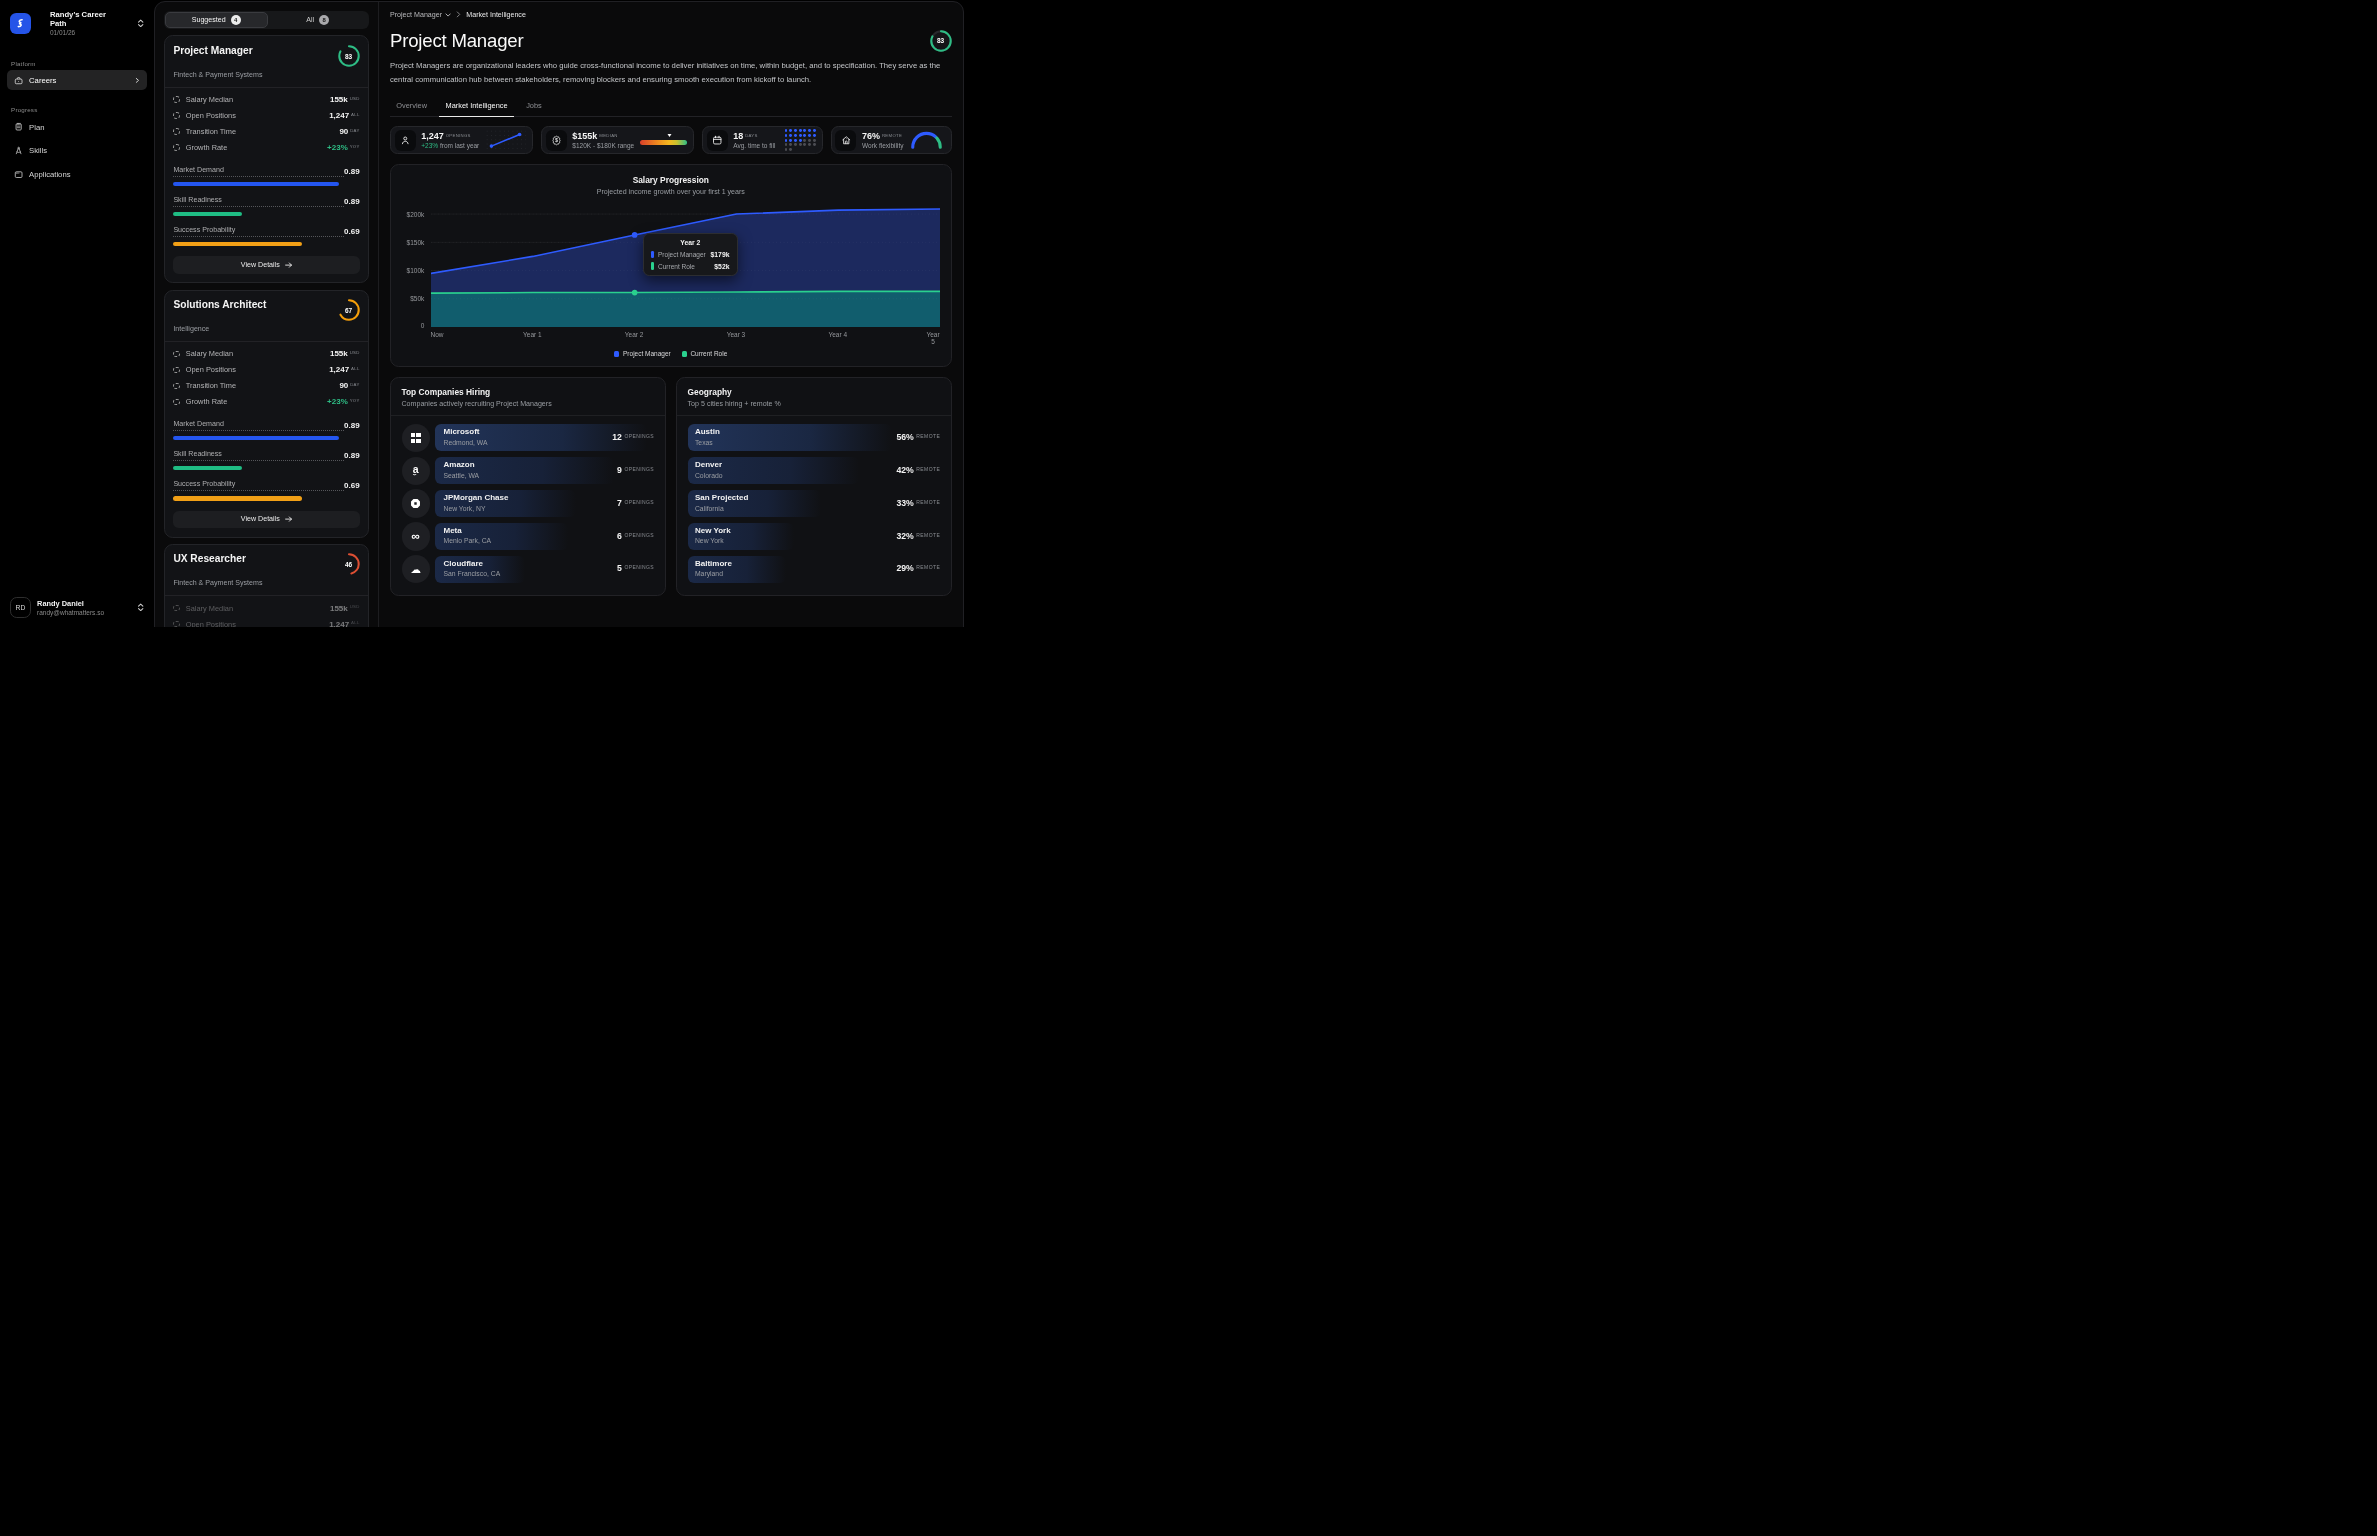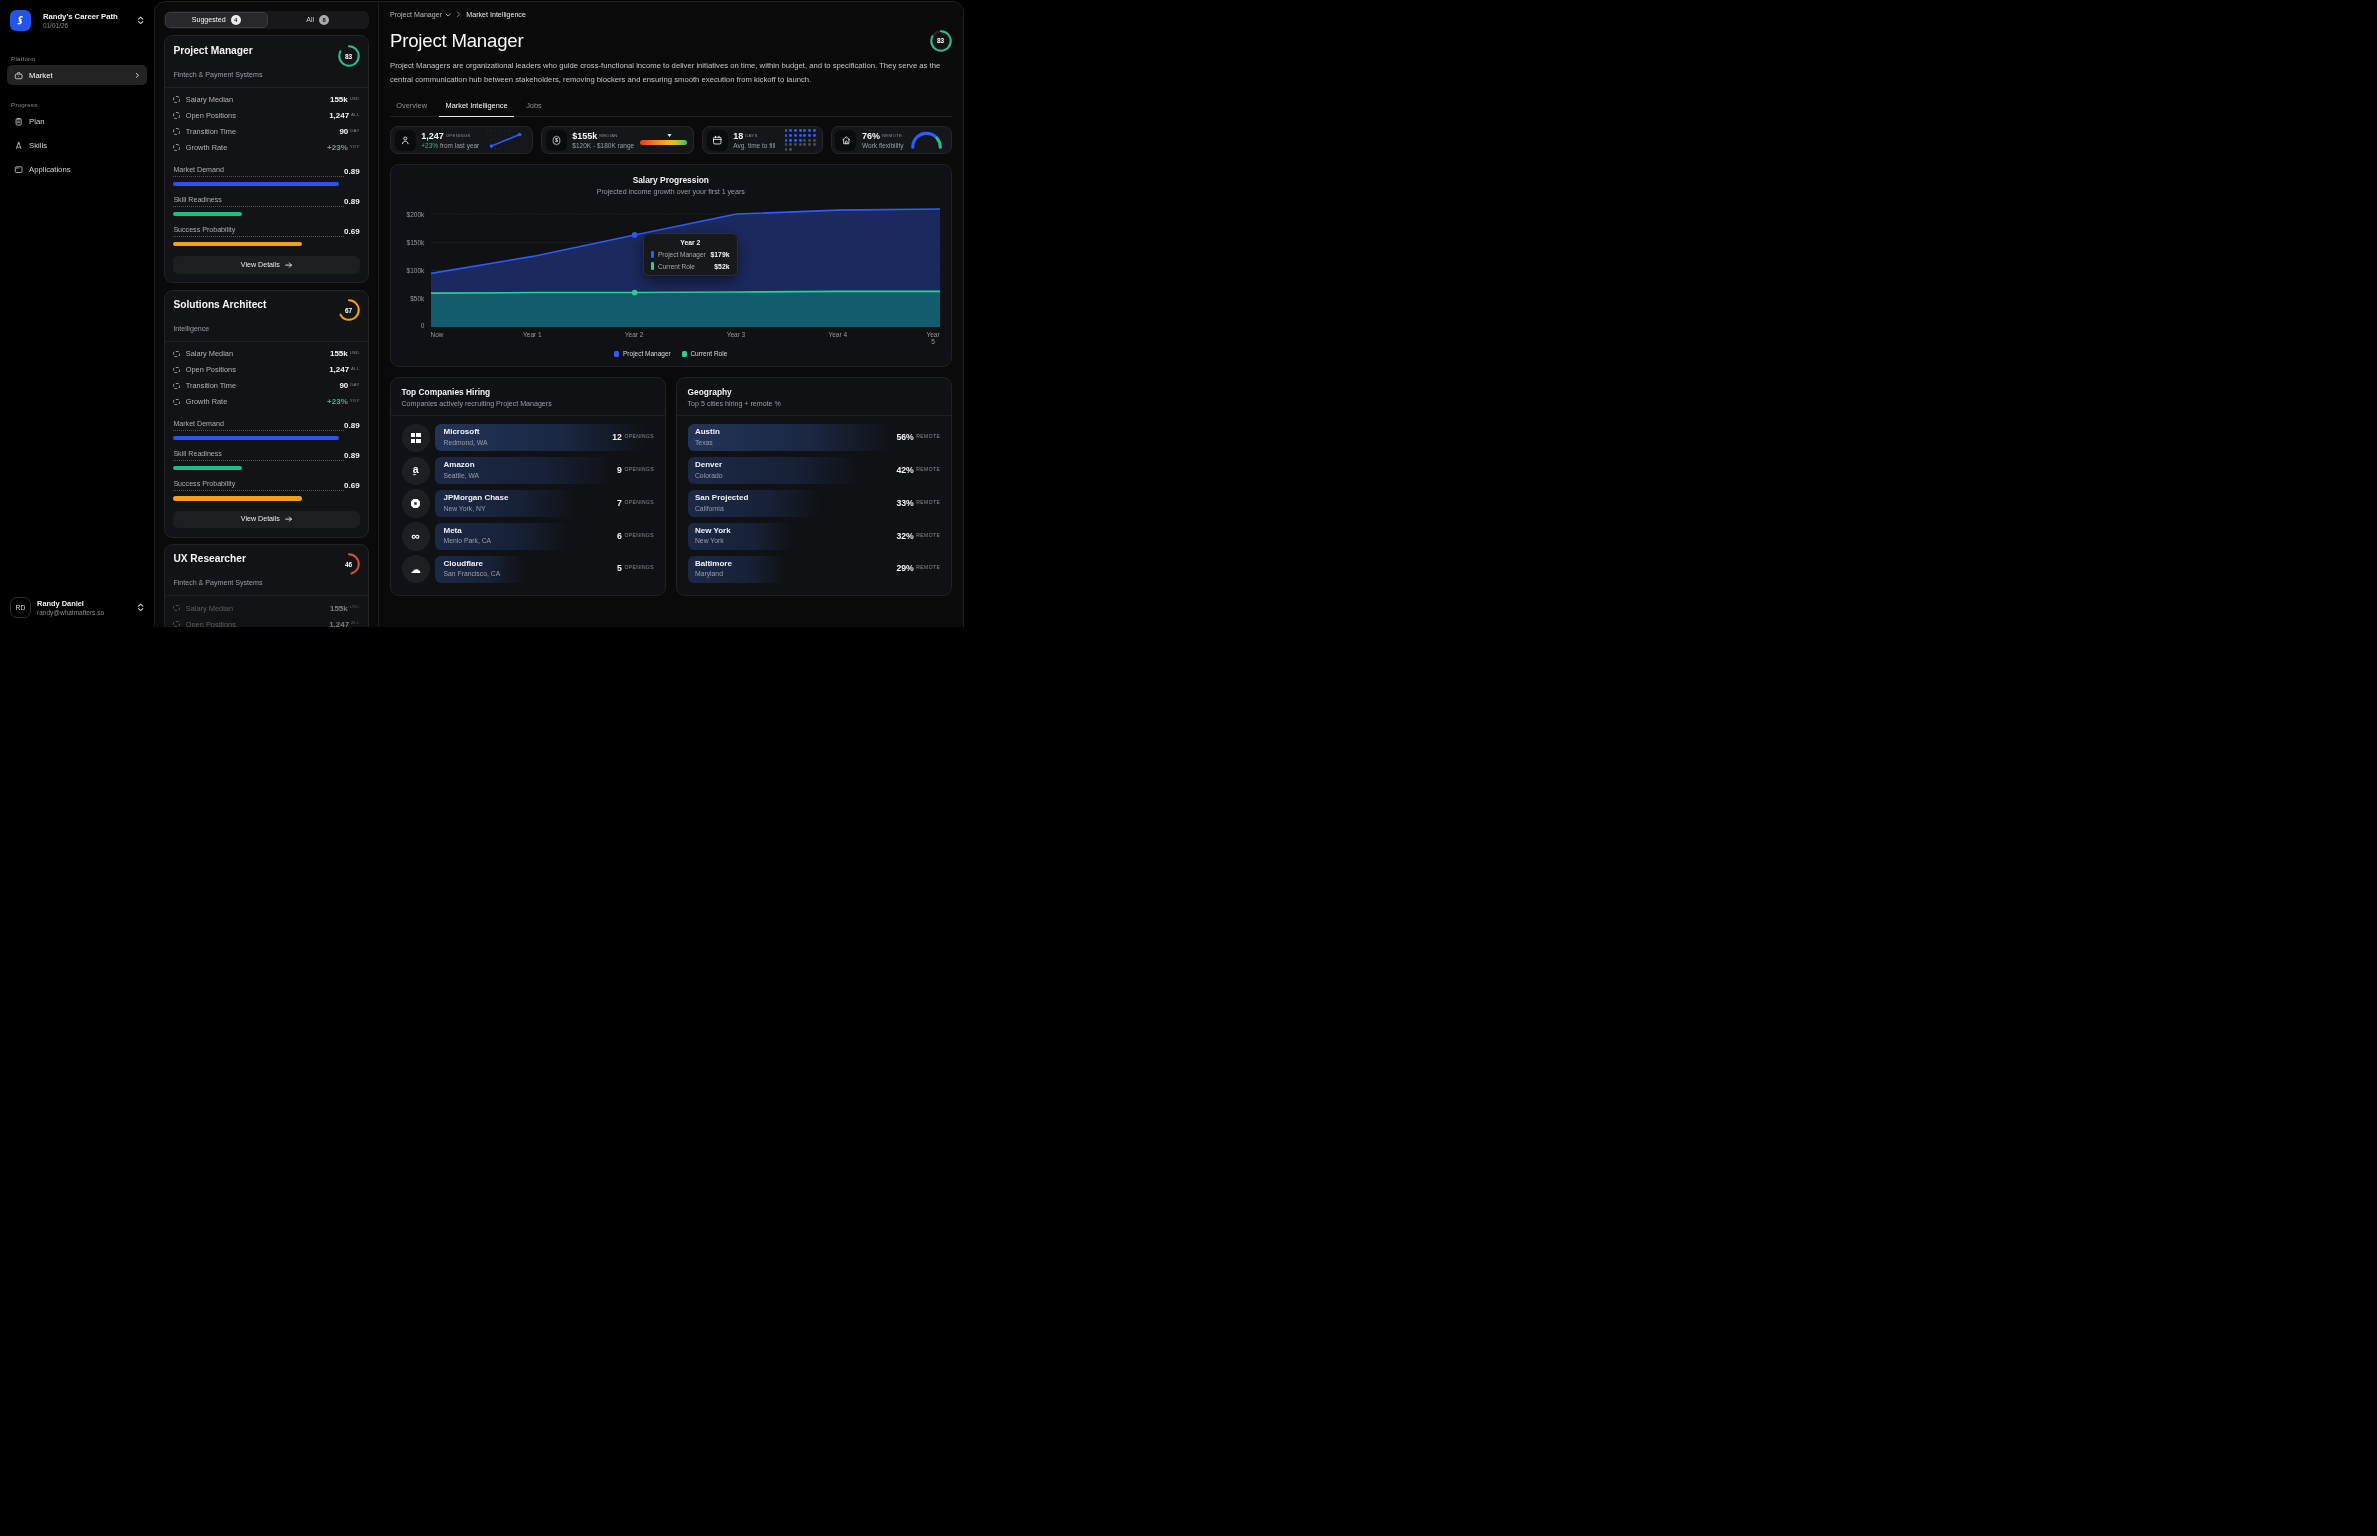--- a/index.html
+++ b/index.html
@@ -2,21 +2,21 @@
 <html style="font-size:10px"><head>
 <meta charset="utf-8">
 <style>
   * { margin:0; padding:0; box-sizing:border-box; }
   html,body { background:#000; }
   body { font-family:"Liberation Sans", sans-serif; color:#e8e8e8; }
   #screen { position:relative; width:971px; height:627px; background:#000; overflow:hidden; }
 
   
   #sidebar { position:absolute; left:0; top:0; width:154px; height:100%; background:#000; padding:10px 7.4px; }
-  .ws-row { display:flex; align-items:center; gap:12px; padding:0 2.5px; cursor:pointer; }
+  .ws-row { display:flex; align-items:center; gap:19px; padding:0 2.5px; cursor:pointer; }
   .ws-logo { width:21px; height:21px; border-radius:6.2px; background:#2554e8; display:flex; align-items:center; justify-content:center; flex:none; }
   .ws-meta { flex:1; min-width:0; }
   .ws-name { font-size:7.7px; font-weight:700; color:#f5f5f5; }
   .ws-date { font-size:6.5px; color:#8a8a8a; margin-top:1.2px; }
   .updown { color:#cfcfcf; flex:none; }
   .nav-label { font-size:6.2px; color:#8b8b8b; letter-spacing:0.2px; margin:0 3.7px; }
   .nav-label.platform { margin-top:23.5px; }
   .nav-label.progress { margin-top:16px; }
   .nav-item { display:flex; align-items:center; gap:6.2px; height:20px; padding:0 6.2px; border-radius:5px; margin-top:3.7px; color:#d6d6d6; font-size:7.7px; cursor:pointer; }
   .nav-item.active { background:#232324; color:#fff; }
@@ -155,21 +155,21 @@
         </svg>
     </div>
 
     <div class="nav-label platform">Platform</div>
     <div class="nav-item active">
       <svg width="9.3" height="9.3" viewBox="0 0 18 18">
           <rect x="2.5" y="6" width="13" height="9" rx="2" stroke="#e8e8e8" stroke-width="1.5" fill="none"></rect>
           <path d="M6.5 6V4.8A1.8 1.8 0 0 1 8.3 3h1.4a1.8 1.8 0 0 1 1.8 1.8V6" stroke="#e8e8e8" stroke-width="1.5" fill="none"></path>
           <circle cx="9" cy="10.5" r=".9" fill="#e8e8e8"></circle>
         </svg>
-      <span>Market</span>
+      <span>Careers</span>
       <span class="grow"></span>
       <svg width="6.8" height="6.8" viewBox="0 0 12 12">
           <path d="M4 2.5 8 6 4 9.5" stroke="#cfcfcf" stroke-width="1.7" fill="none" stroke-linecap="round" stroke-linejoin="round"></path>
         </svg>
     </div>
 
     <div class="nav-label progress">Progress</div>
     <div class="nav-item">
       <svg width="9.3" height="9.3" viewBox="0 0 18 18">
           <rect x="4" y="3.5" width="10" height="12" rx="1.8" stroke="#d6d6d6" stroke-width="1.5" fill="none"></rect>

